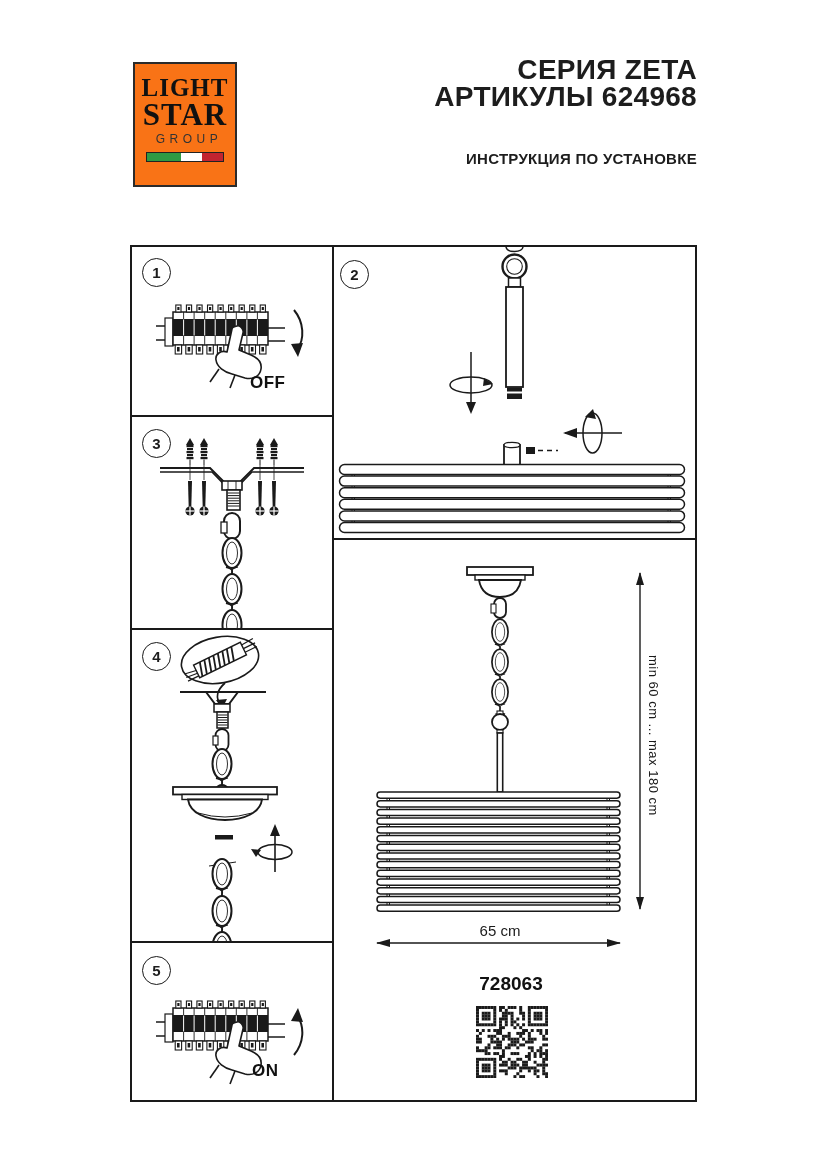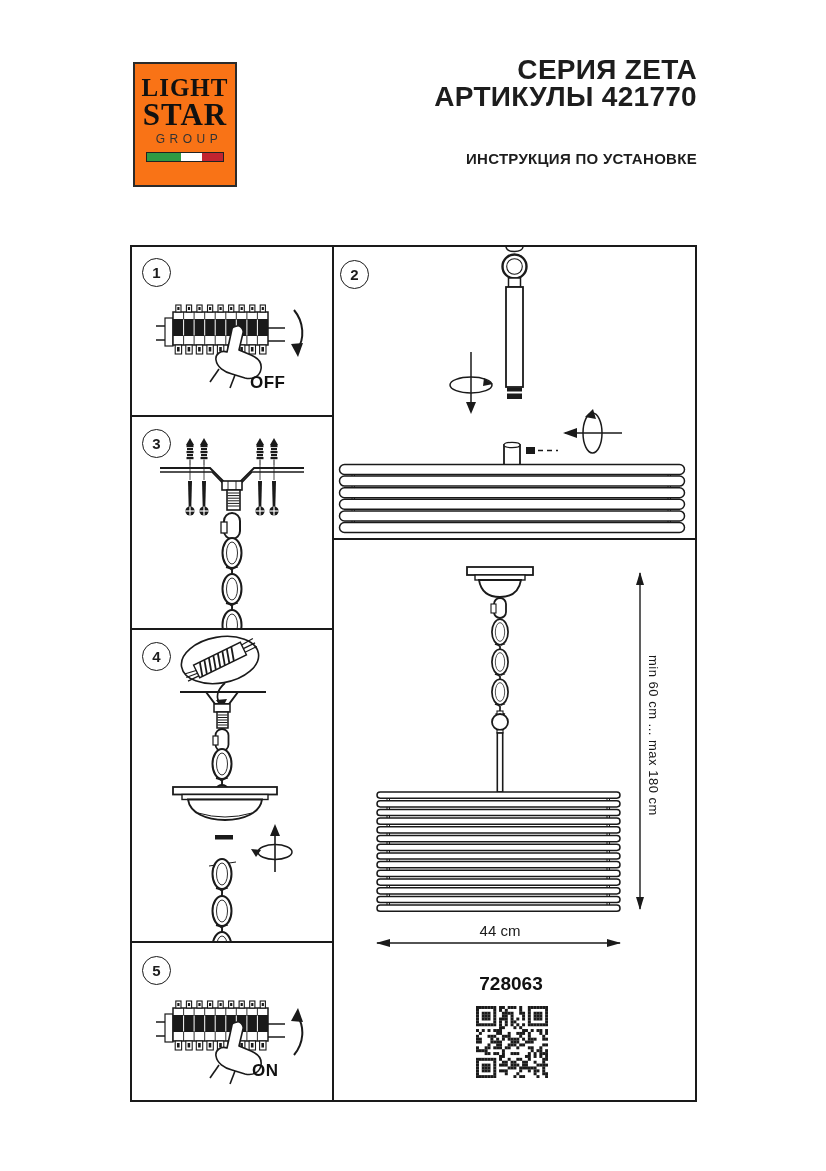--- a/index.html
+++ b/index.html
@@ -81,21 +81,21 @@
     <div class="logo-group">GROUP</div>
     <div class="logo-flag">
       <span style="width: 45%; background: rgb(46, 154, 68);"></span>
       <span style="width: 27%; background: rgb(255, 255, 255);"></span>
       <span style="width: 28%; background: rgb(194, 36, 48);"></span>
     </div>
   </div>
 
   <div class="hdr">
     <div class="hdr-line">СЕРИЯ ZETA</div>
-    <div class="hdr-line">АРТИКУЛЫ 421770</div>
+    <div class="hdr-line">АРТИКУЛЫ 624968</div>
     <div class="hdr-gap"></div>
     <div class="hdr-title">ИНСТРУКЦИЯ ПО УСТАНОВКЕ</div>
   </div>
 
   <div class="diagram">
     <div class="vline" style="left:200px;top:0;width:2px;height:853px"></div>
     <div class="hline" style="left:0;top:168px;width:200px;height:2px"></div>
     <div class="hline" style="left:0;top:381px;width:200px;height:2px"></div>
     <div class="hline" style="left:0;top:694px;width:200px;height:2px"></div>
     <div class="hline" style="left:202px;top:291px;width:361px;height:2px"></div>
@@ -555,21 +555,21 @@
           <polygon points="302,45 306,32 310,45" fill="#1a1a1a"></polygon>
           <polygon points="302,357 306,370 310,357" fill="#1a1a1a"></polygon>
         </g>
         <g>
           <line x1="43" y1="403" x2="286" y2="403" stroke="#1a1a1a" stroke-width="1.4"></line>
           <polygon points="56,399 42,403 56,407" fill="#1a1a1a"></polygon>
           <polygon points="273,399 287,403 273,407" fill="#1a1a1a"></polygon>
         </g>
       </svg>
       <div class="dim-v-label">min 60 cm ... max 180 cm</div>
-      <div class="dim-h-label">44 cm</div>
+      <div class="dim-h-label">65 cm</div>
       <div class="article-label">728063</div>
       <svg class="abs" style="left:142px;top:466px" width="72" height="72" id="qr">
           <rect x="23.04" y="0.00" width="2.98" height="2.98" fill="#1a1a1a"></rect>
           <rect x="25.92" y="0.00" width="2.98" height="2.98" fill="#1a1a1a"></rect>
           <rect x="31.68" y="0.00" width="2.98" height="2.98" fill="#1a1a1a"></rect>
           <rect x="34.56" y="0.00" width="2.98" height="2.98" fill="#1a1a1a"></rect>
           <rect x="37.44" y="0.00" width="2.98" height="2.98" fill="#1a1a1a"></rect>
           <rect x="43.20" y="0.00" width="2.98" height="2.98" fill="#1a1a1a"></rect>
           <rect x="23.04" y="2.88" width="2.98" height="2.98" fill="#1a1a1a"></rect>
           <rect x="28.80" y="2.88" width="2.98" height="2.98" fill="#1a1a1a"></rect>

